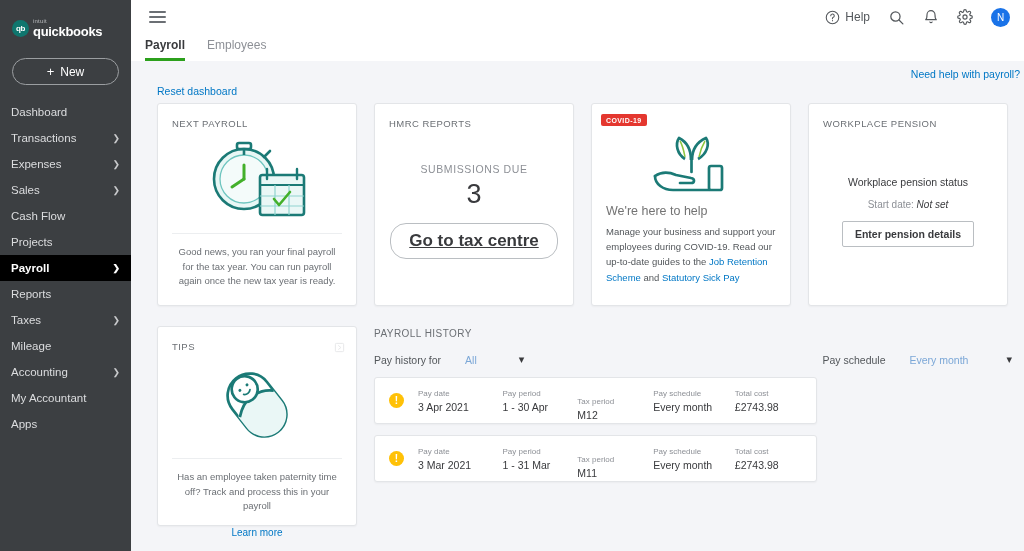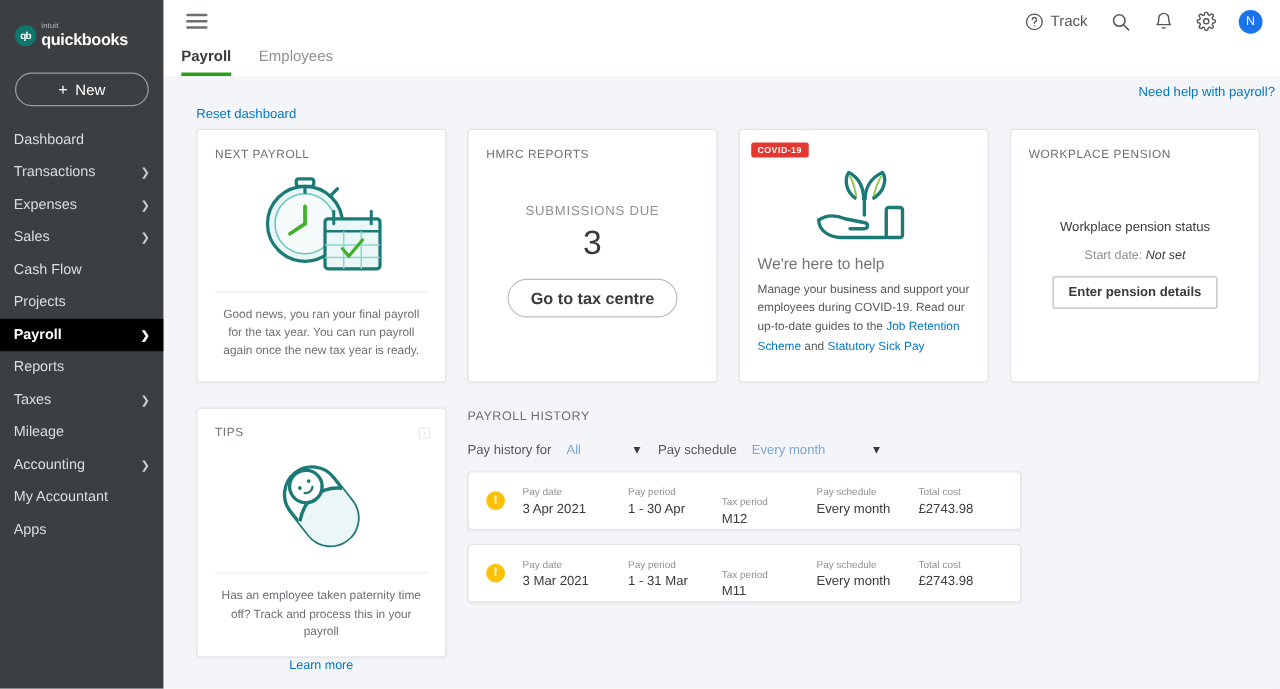--- a/index.html
+++ b/index.html
@@ -93,22 +93,22 @@
     font-size: 9.5px; color: #6b6f74; text-align: center;
     padding: 11px 16px 0 16px; line-height: 1.55;
   }
 
   
   .hmrc-body { display: flex; flex-direction: column; align-items: center; justify-content: center; padding-top: 34px; }
   .subs-due { font-size: 10.5px; color: #8d9096; letter-spacing: .6px; }
   .subs-num { font-size: 27px; color: #393a3d; margin-top: 4px; font-weight: 300; }
   .tax-btn {
     margin-top: 13px; border: 1px solid #babec2; border-radius: 16px;
-    background: #fff; padding: 7px 18px; font-size: 13px; color: #393a3d;
-    cursor: pointer; font-family: inherit; font-weight: bold;
+    background: #fff; padding: 7px 18px; font-size: 17px; color: #393a3d;
+    cursor: pointer; font-family: inherit; font-weight: bold; text-decoration: underline;
   }
 
   
   .covid-badge {
     position: absolute; left: 9px; top: 10px; background: #e4372f; color: #fff;
     font-size: 7px; font-weight: bold; letter-spacing: .4px; padding: 2.5px 5px;
     border-radius: 2px;
   }
   .covid-art { display: flex; align-items: center; justify-content: center; height: 92px; padding-top: 20px; }
   .covid-h { font-size: 12.5px; color: #737373; padding: 8px 0 0 14px; }
@@ -127,23 +127,23 @@
   }
 
   
   .tips-icon { position: absolute; right: 11px; top: 12px; cursor: pointer; opacity: .35; }
   .tips-learn { text-align: center; font-size: 10px; color: #0077c5; cursor: pointer; padding-top: 13px; }
 
   
   .lower { display: flex; gap: 17px; padding: 20px 0 0 14px; }
   .history { flex: 1; padding-top: 2px; }
   .hist-title { font-size: 10px; color: #6b6f74; letter-spacing: .45px; }
-  .filters { display: flex; align-items: center; gap: 0; margin-top: 14px; font-size: 10.5px; }
+  .filters { display: flex; align-items: center; gap: 0; margin-top: 14px; font-size: 10.5px; justify-content: space-between; }
   .filt-label { color: #53575b; }
-  .filt-val { color: #7ba7d7; margin-left: 12px; }
+  .filt-val { color: #7ba7d7; margin-left: 24px; }
   .filt-chev { margin: 0 0 0 42px; color: #393a3d; font-size: 11px; cursor: pointer; }
   .filt-grp { display: flex; align-items: center; cursor: pointer; }
   .filt-grp.second { margin-left: 14px; }
   .filt-grp.second .filt-chev { margin-left: 38px; }
 
   .hist-row {
     background: #fff; border: 1px solid #e3e5e8; border-radius: 3px;
     height: 47px; margin-top: 11px; display: flex; align-items: center;
     padding: 0 14px; gap: 0; box-shadow: 0 1px 2px rgba(0,0,0,.04);
     width: 443px; cursor: pointer;
@@ -235,21 +235,21 @@
           <span></span>
           <span></span>
       </div>
       <div class="top-icons">
         <div class="help-grp">
           <svg width="15" height="15" viewBox="0 0 24 24" fill="none" stroke="#53575b" stroke-width="1.7">
             <circle cx="12" cy="12" r="10"></circle>
             <path d="M9.2 9.2a2.8 2.8 0 1 1 3.6 2.7c-.6.2-.9.7-.9 1.4v.5" stroke-linecap="round"></path>
             <circle cx="12" cy="17" r=".9" fill="#53575b" stroke="none"></circle>
           </svg>
-          <span class="help-txt">Track</span>
+          <span class="help-txt">Help</span>
         </div>
         <div class="icon-btn">
           <svg width="17" height="17" viewBox="0 0 24 24" fill="none" stroke="#53575b" stroke-width="1.8">
             <circle cx="10.5" cy="10.5" r="6.5"></circle>
               <path d="M15.5 15.5 21 21" stroke-linecap="round"></path>
           </svg>
         </div>
         <div class="icon-btn">
           <svg width="16" height="16" viewBox="0 0 24 24" fill="none" stroke="#53575b" stroke-width="1.7">
             <path d="M18 8.5a6 6 0 1 0-12 0c0 6-2 7.5-2 7.5h16s-2-1.5-2-7.5Z" stroke-linejoin="round"></path>

